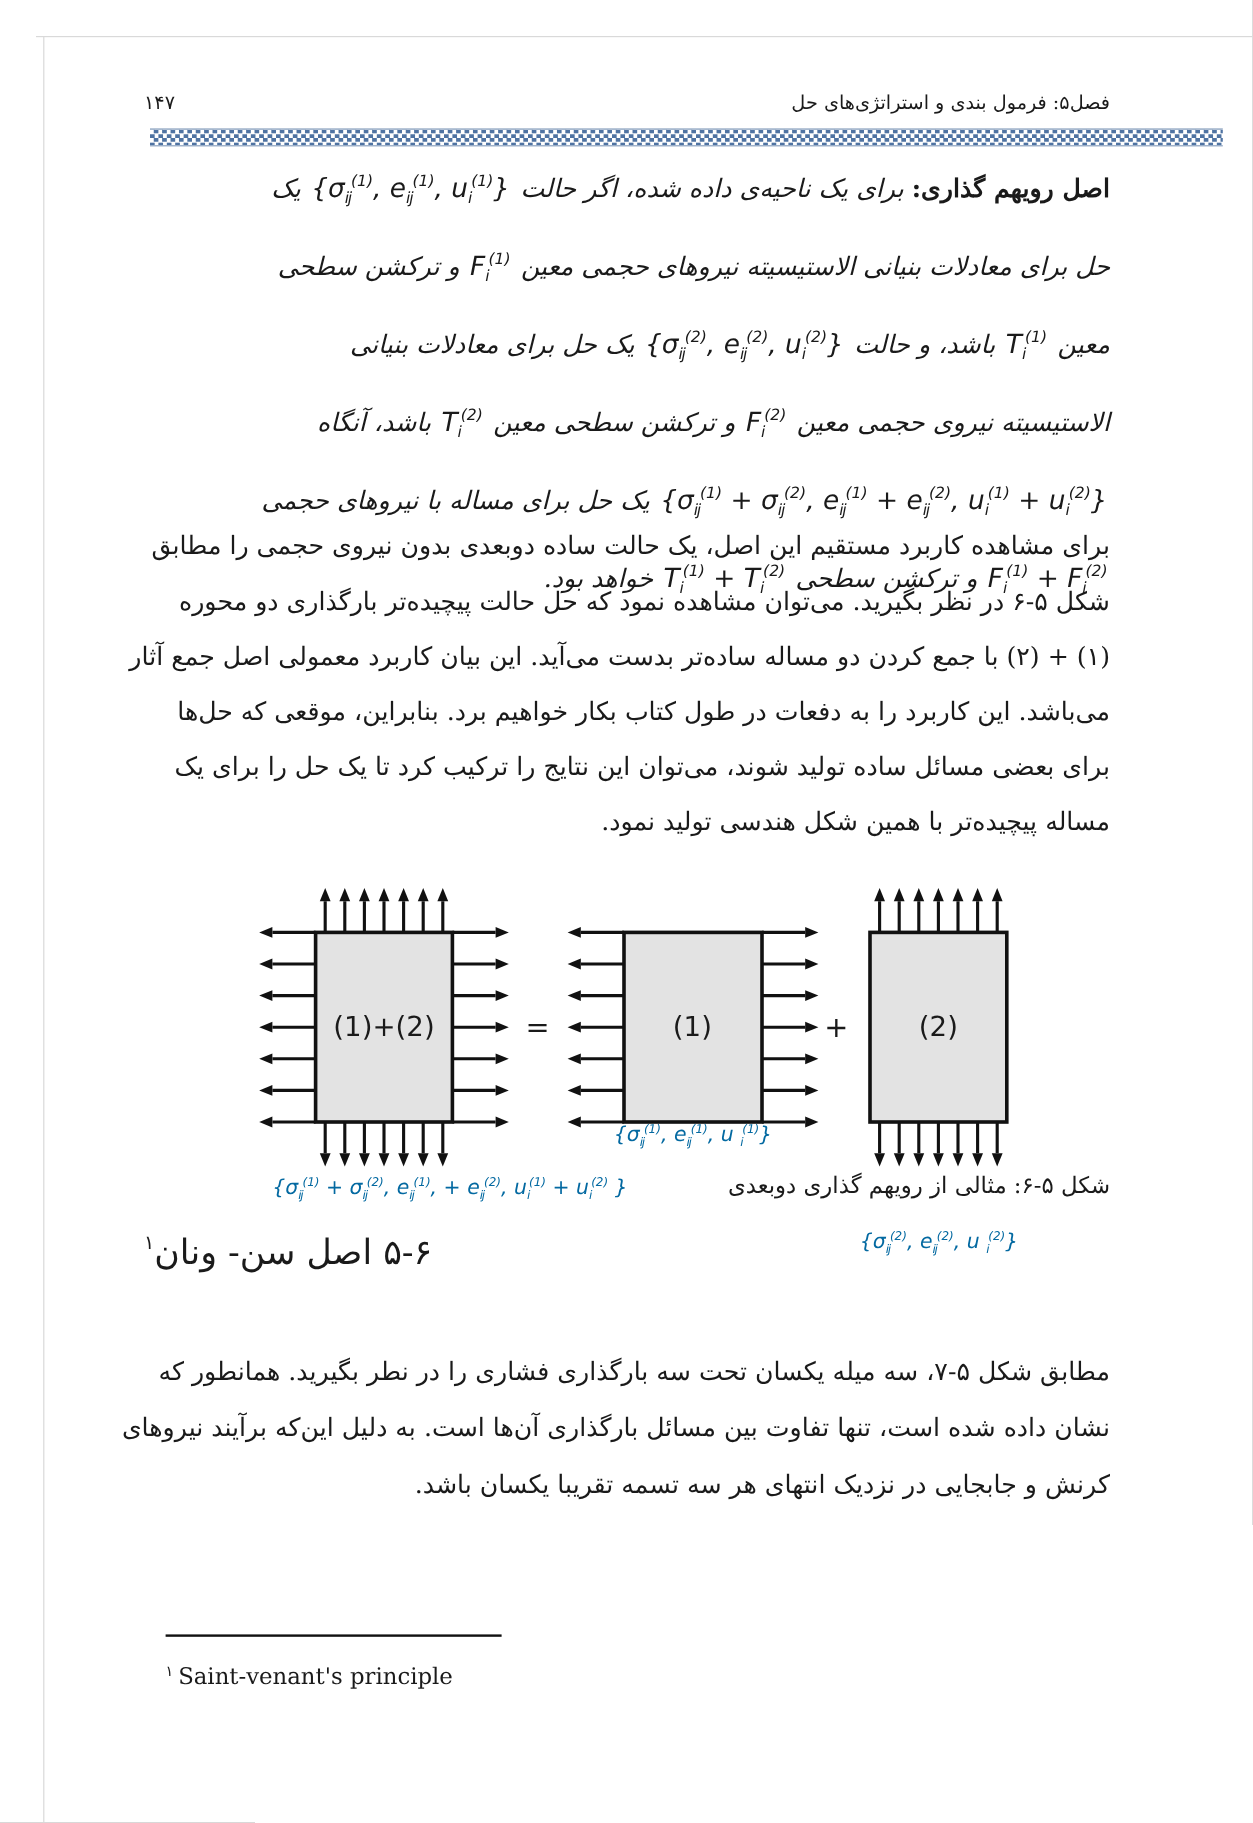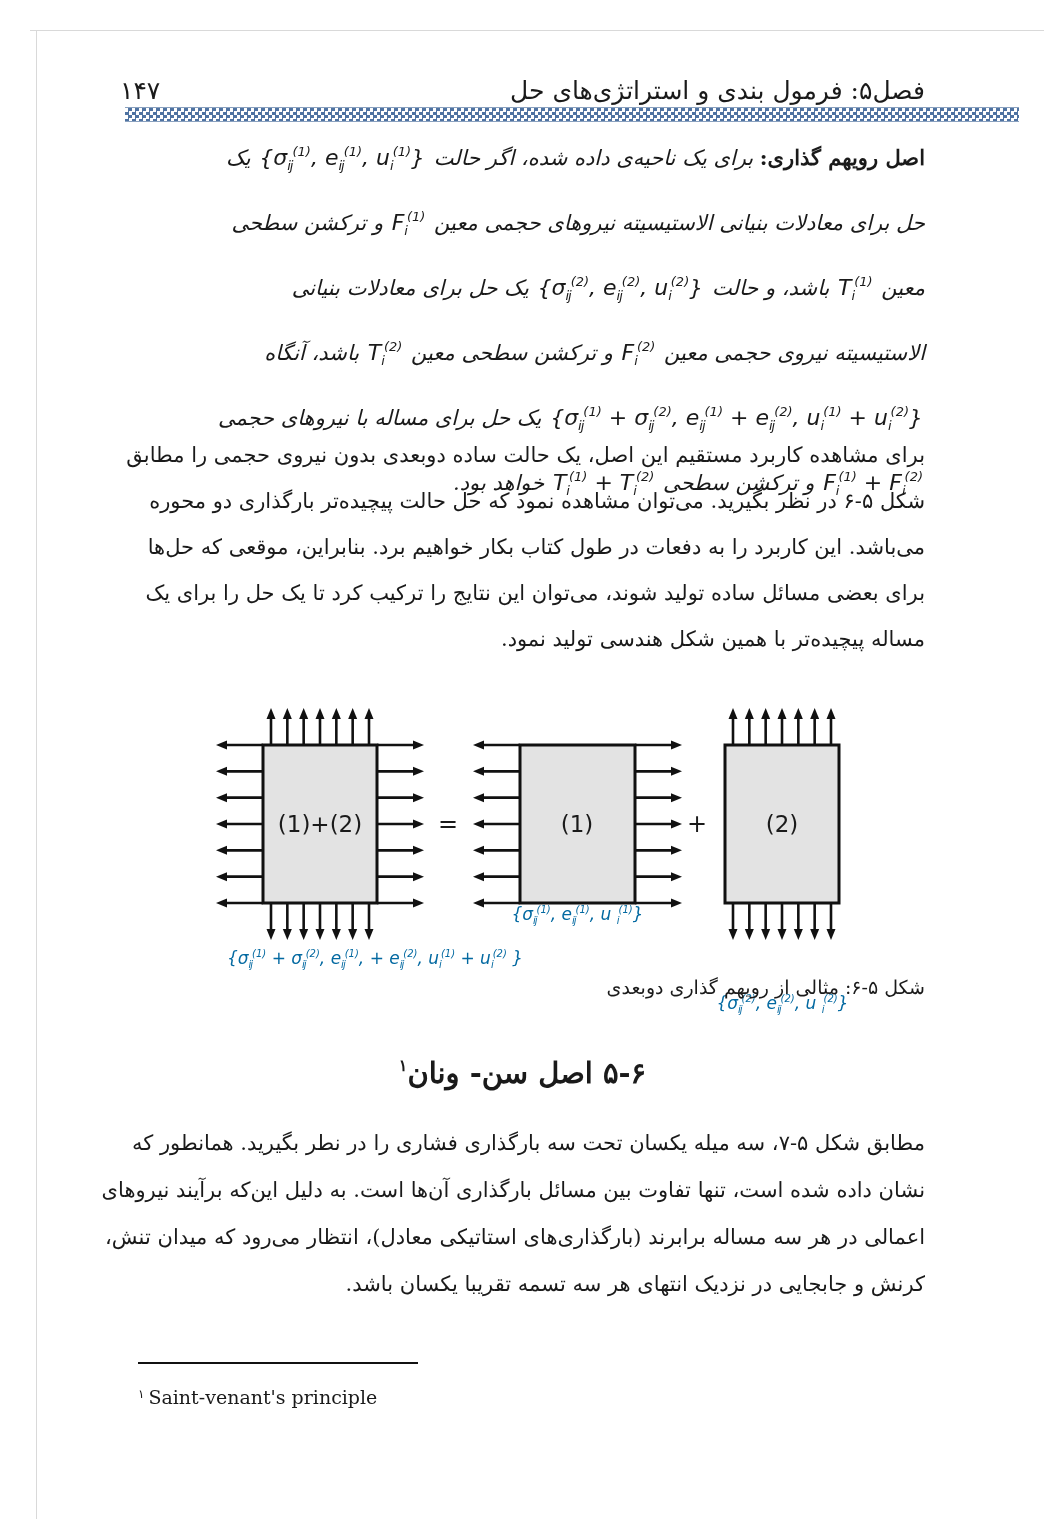--- a/index.html
+++ b/index.html
@@ -10,21 +10,21 @@
     font-family:"DejaVu Serif","Liberation Serif",serif;
     color:#1a1a1a;
     overflow:hidden;
   }
   .edge-h{position:absolute;top:30px;left:30px;width:1014px;height:1px;background:#d9d9d9;}
   .edge-v{position:absolute;top:30px;left:36px;width:1px;height:1489px;background:#d9d9d9;}
 
   .header-row{
     position:absolute;top:76px;left:120px;width:805px;
     display:flex;justify-content:space-between;align-items:baseline;
-    font-size:25px;
+    font-size:16px;
   }
   .pagenum{direction:rtl;}
   .chapter{direction:rtl;}
 
   .band{
     position:absolute;top:107px;left:125px;width:894px;height:13px;
     background:repeating-conic-gradient(#4f73a2 0% 25%, #ffffff 0% 50%);
     background-size:7px 7px;
     border-top:1px solid #8aa1bf;border-bottom:1px solid #8aa1bf;
   }
@@ -40,21 +40,21 @@
 
   .m{
     font-family:"DejaVu Sans","Liberation Sans",sans-serif;
     font-style:italic;font-size:22px;
     direction:ltr;unicode-bidi:embed;display:inline-block;
     padding:0 2px;
   }
   .m sub{font-size:13px;vertical-align:-5px;letter-spacing:-1px;}
   .m sup{font-size:13px;vertical-align:9px;}
 
-  .figure{position:absolute;top:700px;left:170px;width:706px;height:280px;}
+  .figure{position:absolute;top:732px;left:170px;width:706px;height:280px;}
   .fig-svg{position:absolute;top:0;left:0;}
   .blk{fill:#e3e3e3;stroke:#111111;stroke-width:3;}
   .blklab{font-family:"DejaVu Sans","Liberation Sans",sans-serif;font-size:23px;fill:#1a1a1a;text-anchor:middle;dominant-baseline:central;}
   .op{font-family:"DejaVu Sans","Liberation Sans",sans-serif;font-size:24px;fill:#1a1a1a;text-anchor:middle;dominant-baseline:central;}
 
   .setlab{
     position:absolute;direction:ltr;text-align:center;
     font-family:"DejaVu Sans","Liberation Sans",sans-serif;
     font-style:italic;font-size:17px;color:#0369a1;white-space:nowrap;
   }
@@ -63,23 +63,23 @@
   .setlab-a{left:25px;top:248px;width:360px;}
   .setlab-b{left:305px;top:204px;width:205px;}
   .setlab-c{left:510px;top:245px;width:205px;margin-top:48px;}
 
   .caption{
     position:absolute;top:976px;left:120px;width:805px;
     direction:rtl;text-align:right;font-size:19px;
   }
 
   .heading{
-    position:absolute;top:1044px;left:120px;width:805px;margin:0;
-    direction:rtl;text-align:center;
-    font-size:29px;font-weight:bold;line-height:44px;
+    position:absolute;top:1014px;left:120px;width:805px;margin:0;
+    direction:rtl;text-align:left;
+    font-size:29px;font-weight:normal;line-height:44px;
   }
   .heading sup{font-size:16px;vertical-align:12px;}
 
   .fn-rule{position:absolute;top:1362px;left:138px;width:280px;height:2px;background:#111111;}
   .footnote{
     position:absolute;top:1386px;left:138px;width:600px;
     direction:ltr;font-size:19px;
   }
   .footnote sup{font-size:12px;vertical-align:6px;margin-right:4px;}
 </style>
@@ -103,20 +103,21 @@
       <div class="tline">حل برای معادلات بنیانی الاستیسیته نیروهای حجمی معین <span class="m" dir="ltr">F<sub>i</sub><sup>(1)</sup></span> و ترکشن سطحی</div>
       <div class="tline">معین <span class="m" dir="ltr">T<sub>i</sub><sup>(1)</sup></span> باشد، و حالت <span class="m" dir="ltr">{σ<sub>ij</sub><sup>(2)</sup>, e<sub>ij</sub><sup>(2)</sup>, u<sub>i</sub><sup>(2)</sup>}</span> یک حل برای معادلات بنیانی</div>
       <div class="tline">الاستیسیته نیروی حجمی معین <span class="m" dir="ltr">F<sub>i</sub><sup>(2)</sup></span> و ترکشن سطحی معین <span class="m" dir="ltr">T<sub>i</sub><sup>(2)</sup></span> باشد، آنگاه</div>
       <div class="tline"><span class="m" dir="ltr">{σ<sub>ij</sub><sup>(1)</sup> + σ<sub>ij</sub><sup>(2)</sup>, e<sub>ij</sub><sup>(1)</sup> + e<sub>ij</sub><sup>(2)</sup>, u<sub>i</sub><sup>(1)</sup> + u<sub>i</sub><sup>(2)</sup>}</span> یک حل برای مساله با نیروهای حجمی</div>
       <div class="tline al-center"><span class="m" dir="ltr">F<sub>i</sub><sup>(1)</sup> + F<sub>i</sub><sup>(2)</sup></span> و ترکشن سطحی <span class="m" dir="ltr">T<sub>i</sub><sup>(1)</sup> + T<sub>i</sub><sup>(2)</sup></span> خواهد بود.</div>
     </div>
 
   <div class="para para2">
       <div class="tline">برای مشاهده کاربرد مستقیم این اصل، یک حالت ساده دوبعدی بدون نیروی حجمی را مطابق</div>
       <div class="tline">شکل ۵-۶ در نظر بگیرید. می‌توان مشاهده نمود که حل حالت پیچیده‌تر بارگذاری دو محوره</div>
+      <div class="tline">(۱) + (۲) با جمع کردن دو مساله ساده‌تر بدست می‌آید. این بیان کاربرد معمولی اصل جمع آثار</div>
       <div class="tline">می‌باشد. این کاربرد را به دفعات در طول کتاب بکار خواهیم برد. بنابراین، موقعی که حل‌ها</div>
       <div class="tline">برای بعضی مسائل ساده تولید شوند، می‌توان این نتایج را ترکیب کرد تا یک حل را برای یک</div>
       <div class="tline al-center">مساله پیچیده‌تر با همین شکل هندسی تولید نمود.</div>
     </div>
 
   <div class="figure">
     <svg class="fig-svg" viewBox="0 0 706 245" width="706" height="245">
       <g id="arrows-layer">
           <line x1="101" y1="45" x2="101" y2="19" stroke="#111111" stroke-width="2.6"></line>
           <polygon points="101,8 105.5,19 96.5,19" fill="#111111"></polygon>
@@ -245,20 +246,19 @@
     <div class="setlab setlab-c">{σ<sub>ij</sub><sup>(2)</sup>, e<sub>ij</sub><sup>(2)</sup>, u <sub>i</sub><sup>(2)</sup>}</div>
   </div>
 
   <div class="caption">شکل ۵-۶: مثالی از رویهم گذاری دوبعدی</div>
 
   <h2 class="heading"><span>۵-۶ اصل سن- ونان</span><sup>۱</sup></h2>
 
   <div class="para para3">
       <div class="tline">مطابق شکل ۵-۷، سه میله یکسان تحت سه بارگذاری فشاری را در نطر بگیرید. همانطور که</div>
       <div class="tline">نشان داده شده است، تنها تفاوت بین مسائل بارگذاری آن‌ها است. به دلیل این‌که برآیند نیروهای</div>
-      <div class="tline">اعمالی در هر سه مساله برابرند (بارگذاری‌های استاتیکی معادل)، انتظار می‌رود که میدان تنش،</div>
       <div class="tline al-right">کرنش و جابجایی در نزدیک انتهای هر سه تسمه تقریبا یکسان باشد.</div>
     </div>
 
   <div class="fn-rule"></div>
   <div class="footnote"><sup>۱</sup><span>Saint-venant's principle</span></div>
 
 </div>
 
 </body></html>

